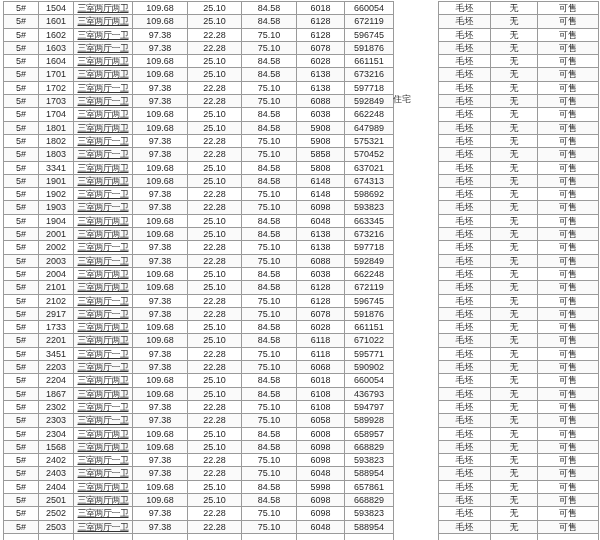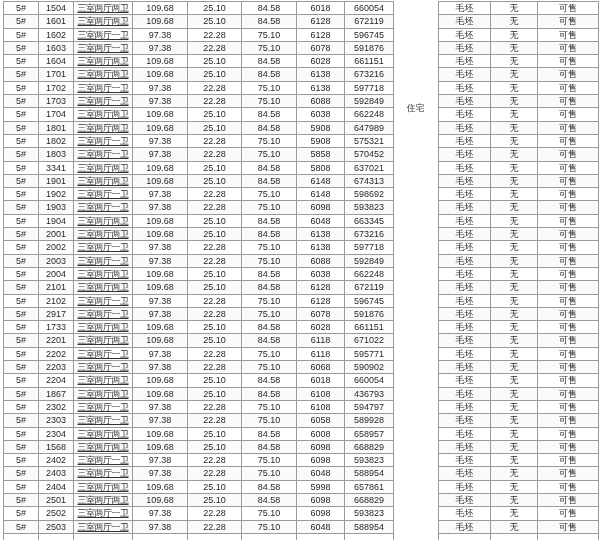--- a/index.html
+++ b/index.html
@@ -17,22 +17,22 @@
     border:1px solid #9a9a9a;
     height:12.3px;line-height:12.3px;padding:0;
     text-align:center;vertical-align:middle;
     overflow:hidden;white-space:nowrap;
     color:#262626;
   }
   .tbl tr:nth-child(even) td{border-top-color:#4a4a4a;}
   .tbl tr:nth-child(even){background:#fafafa;}
   .tbl td.link{text-decoration:underline;color:#333333;cursor:pointer;letter-spacing:-0.5px;margin-left:35px;}
   .usage-label{
-    position:absolute;left:393px;top:102px;width:45px;height:13px;line-height:13px;
-    text-align:center;color:#333333;
+    position:absolute;left:393px;top:93px;width:45px;height:13px;line-height:13px;
+    text-align:left;color:#333333;
   }
   .partial td{height:8px;line-height:8px;border-top-color:#4a4a4a;}
 </style>
 </head>
 <body>
 
 <div class="screen">
 
   <table class="tbl left-tbl">
     <colgroup>
@@ -301,21 +301,21 @@
           <td>2201</td>
           <td class="link">三室两厅两卫</td>
           <td>109.68</td>
           <td>25.10</td>
           <td>84.58</td>
           <td>6118</td>
           <td>671022</td>
         </tr>
         <tr>
           <td>5#</td>
-          <td>2202</td>
+          <td>3451</td>
           <td class="link">三室两厅一卫</td>
           <td>97.38</td>
           <td>22.28</td>
           <td>75.10</td>
           <td>6118</td>
           <td>595771</td>
         </tr>
         <tr>
           <td>5#</td>
           <td>2203</td>

